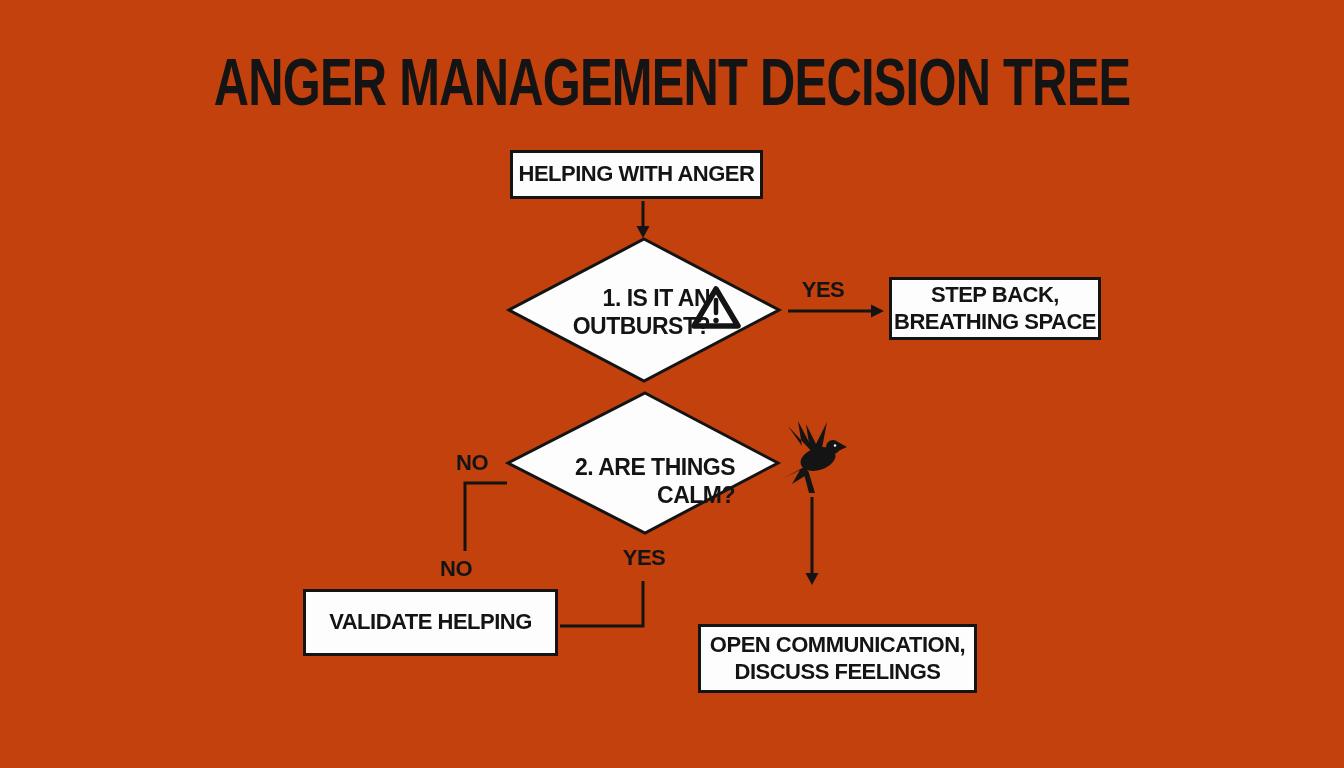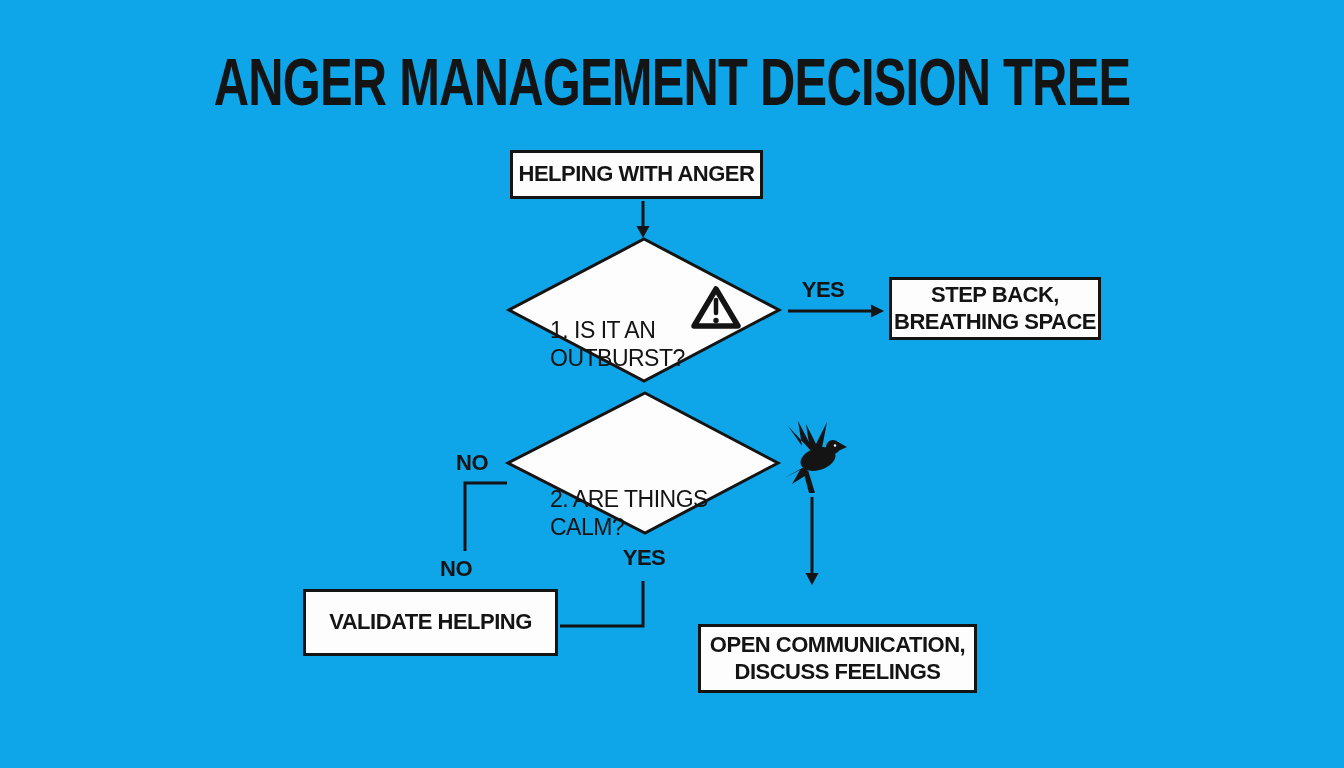--- a/index.html
+++ b/index.html
@@ -3,21 +3,21 @@
 <meta charset="utf-8">
 <style>
   html,body{margin:0;padding:0;}
   body{
     width:1344px;height:768px;
     background:#f2f2f2;
     font-family:"Liberation Sans", sans-serif;
   }
   .canvas{
     position:relative;width:1344px;height:768px;
-    background:#0ea5e9;overflow:hidden;
+    background:#c2410c;overflow:hidden;
     color:#141414;
   }
   .title{
     position:absolute;top:44px;left:0;width:100%;
     text-align:center;
     font-size:66px;font-weight:700;letter-spacing:-1px;
     transform:scaleX(0.74);
     white-space:nowrap;
     color:#141414;
   }
@@ -27,25 +27,24 @@
     background:#fdfdfd;
     border:3px solid #141414;
     display:flex;flex-direction:column;align-items:center;justify-content:center;
     text-align:center;
     font-weight:700;font-size:22px;line-height:1.22;letter-spacing:-0.5px;
     white-space:nowrap;
     box-sizing:border-box;
   }
   .diamond-text{
     position:absolute;
-    display:flex;flex-direction:column;align-items:flex-start;justify-content:center;
+    display:flex;flex-direction:column;align-items:flex-end;justify-content:center;
     text-align:center;
-    font-weight:400;font-size:23px;line-height:1.22;letter-spacing:-0.5px;
+    font-weight:700;font-size:23px;line-height:1.22;letter-spacing:-0.5px;
     white-space:nowrap;
-    margin-top:32px;
   }
   .edge-label{
     position:absolute;
     font-weight:700;font-size:22px;letter-spacing:-0.5px;
     text-align:center;
   }
 </style>
 </head>
 <body>
 

